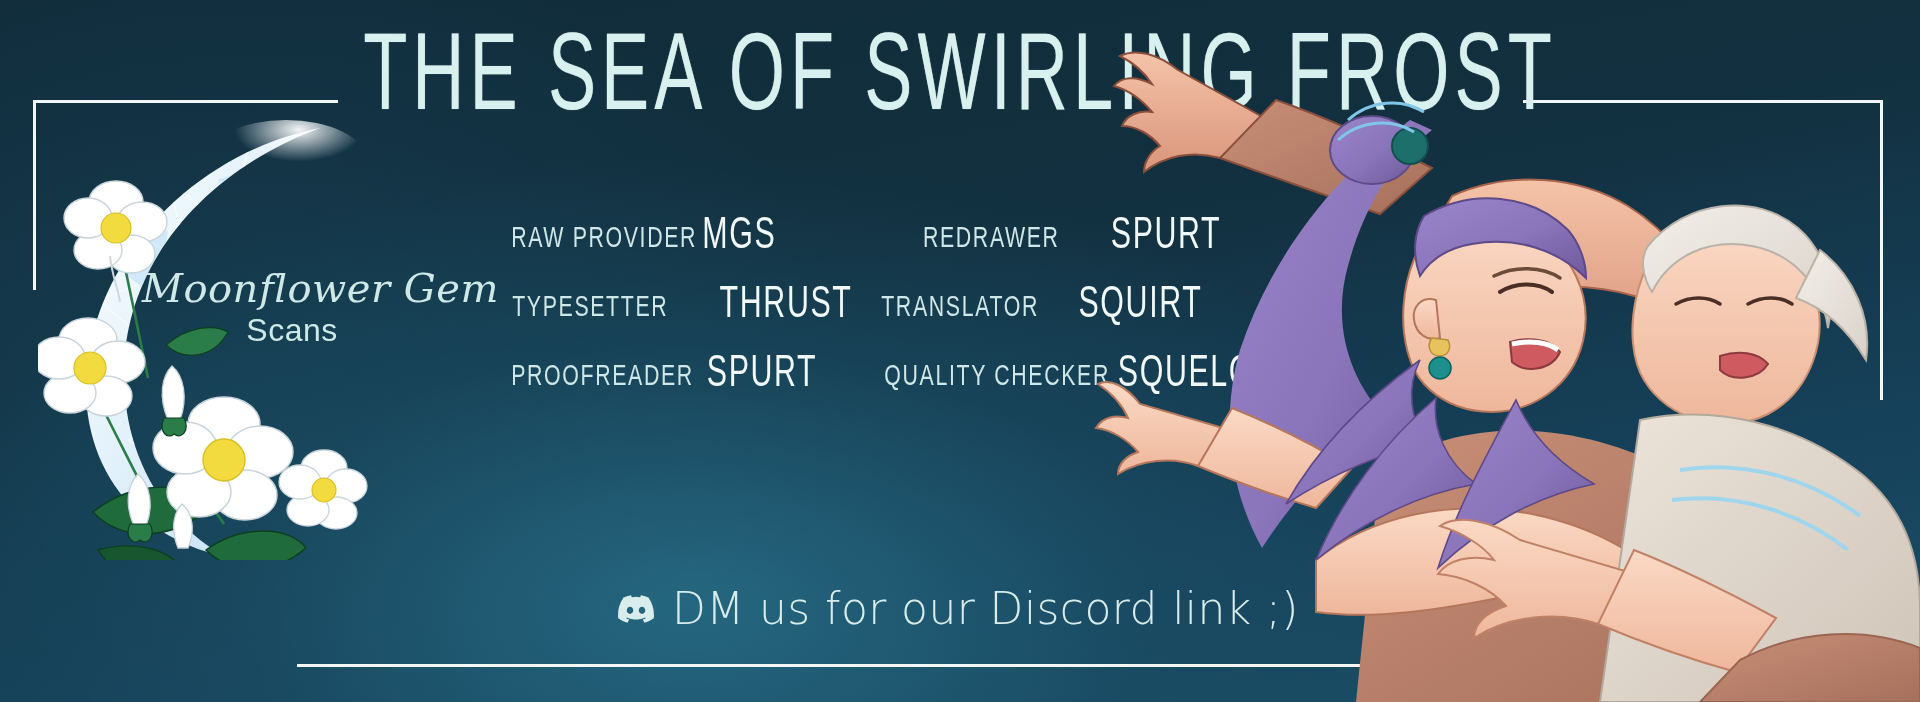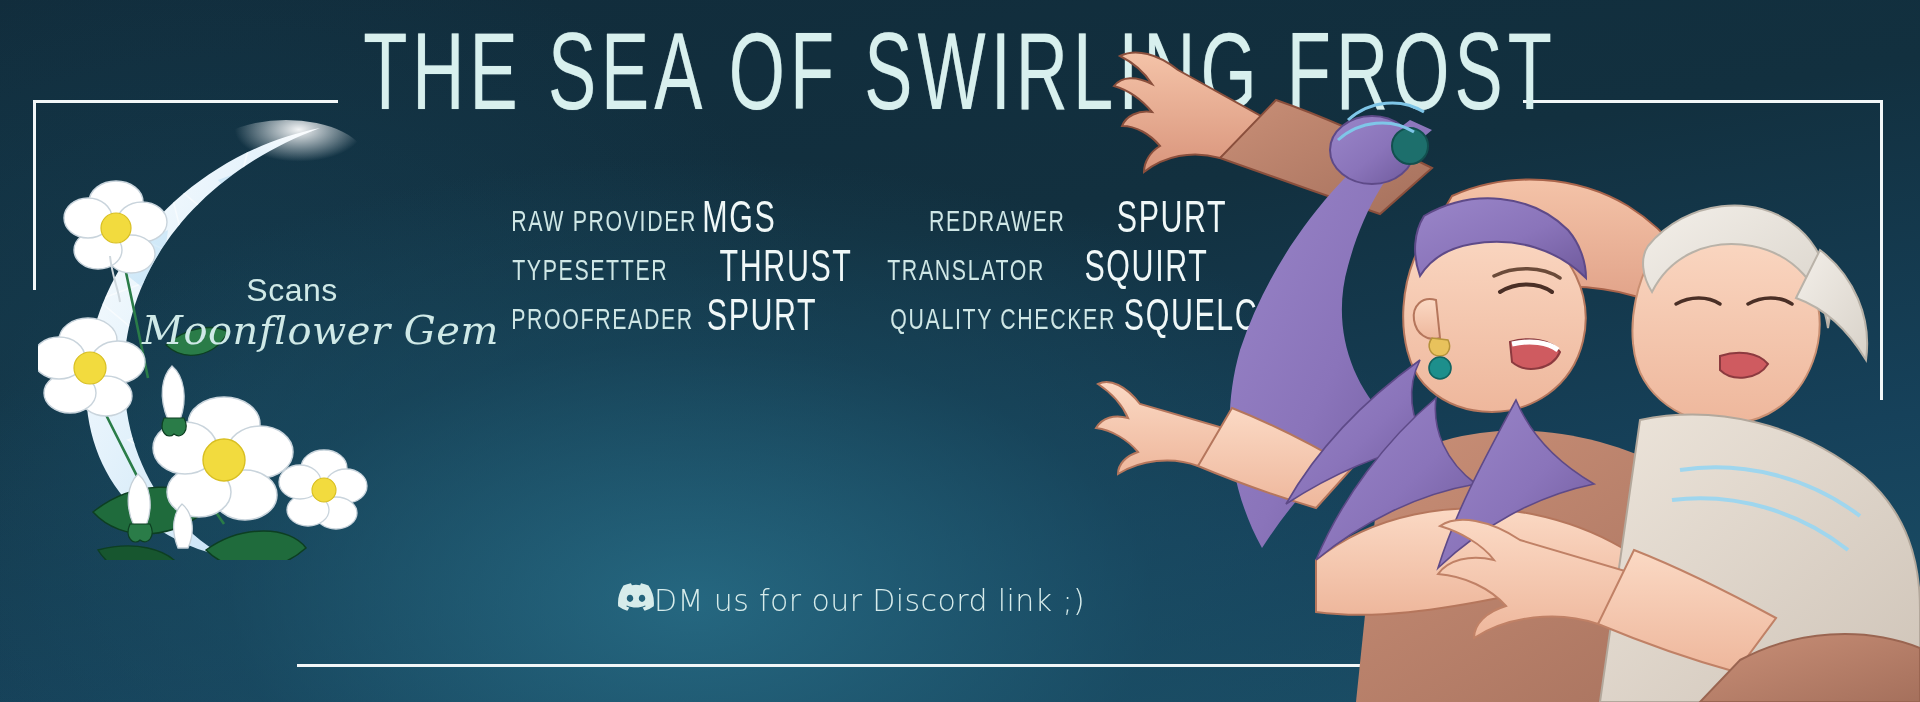--- a/index.html
+++ b/index.html
@@ -49,23 +49,23 @@
     font-family:"DejaVu Serif","Liberation Serif",serif;
     font-style:italic;font-weight:300;
     pointer-events:none;
   }
   #logo-name{font-size:40px;letter-spacing:.5px;line-height:1;white-space:nowrap;}
   #logo-sub{font-size:32px;letter-spacing:.5px;line-height:1.25;margin-top:2px;font-style:normal;
             font-family:"Liberation Sans","DejaVu Sans",sans-serif;font-weight:300;}
 
   
   #credits{
-    position:absolute;left:495px;top:196px;width:1010px;
+    position:absolute;left:495px;top:212px;width:1010px;
     display:grid;grid-template-columns:370px 370px;
-    row-gap:26px;column-gap:0;gap:6px;
+    row-gap:26px;column-gap:0;
   }
   .credit-row{display:flex;align-items:baseline;}
   .credit-label{
     color:#cfe7e6;
     font-family:"Liberation Sans Narrow","Liberation Sans",sans-serif;
     font-size:26px;font-weight:300;letter-spacing:2px;
     transform:scaleX(.82) scaleY(1.12);transform-origin:right baseline;
     white-space:nowrap;
     text-align:right;
     width:180px;
@@ -78,23 +78,23 @@
     transform:scaleX(.80) scaleY(1.18);transform-origin:left baseline;
     white-space:nowrap;
     margin-left:10px;
   }
   .col-left .credit-label{width:180px;}
   .col-right .credit-label{width:215px;}
 
   
   #discord{
     position:absolute;left:618px;top:583px;
-    display:flex;
+    display:flex;align-items:center;gap:18px;
     color:#d7eceb;
-    font-size:30px;font-weight:300;letter-spacing:.4px;
+    font-size:44px;font-weight:300;letter-spacing:.4px;
     font-family:"DejaVu Sans","Liberation Sans",sans-serif;
   }
   #discord-icon{width:36px;height:28px;display:block;}
 
   
   #illus{position:absolute;left:1080px;top:0;width:840px;height:702px;overflow:hidden;}
 </style>
 </head>
 <body>
 
@@ -215,22 +215,22 @@
           <path d="M140 428 C132 408 136 392 144 384 C154 392 158 410 150 428 Z"></path>
         </g>
         <g fill="#2a7c48" stroke="#0d3f22" stroke-width="1.2">
           <path d="M126 298 C120 312 130 320 136 314 C144 320 152 310 146 298 Z"></path>
           <path d="M92 404 C86 418 96 426 102 420 C110 426 118 416 112 404 Z"></path>
         </g>
       </g>
     </svg>
 
     <div id="logo-wordmark">
+      <div id="logo-name">Moonflower Gem</div>
       <div id="logo-sub">Scans</div>
-      <div id="logo-name">Moonflower Gem</div>
     </div>
   </div>
 
   <div id="credits">
 
     <div class="credit-row col-left">
       <span class="credit-label">RAW PROVIDER</span>
       <span class="credit-value">MGS</span>
     </div>
     <div class="credit-row col-right">

